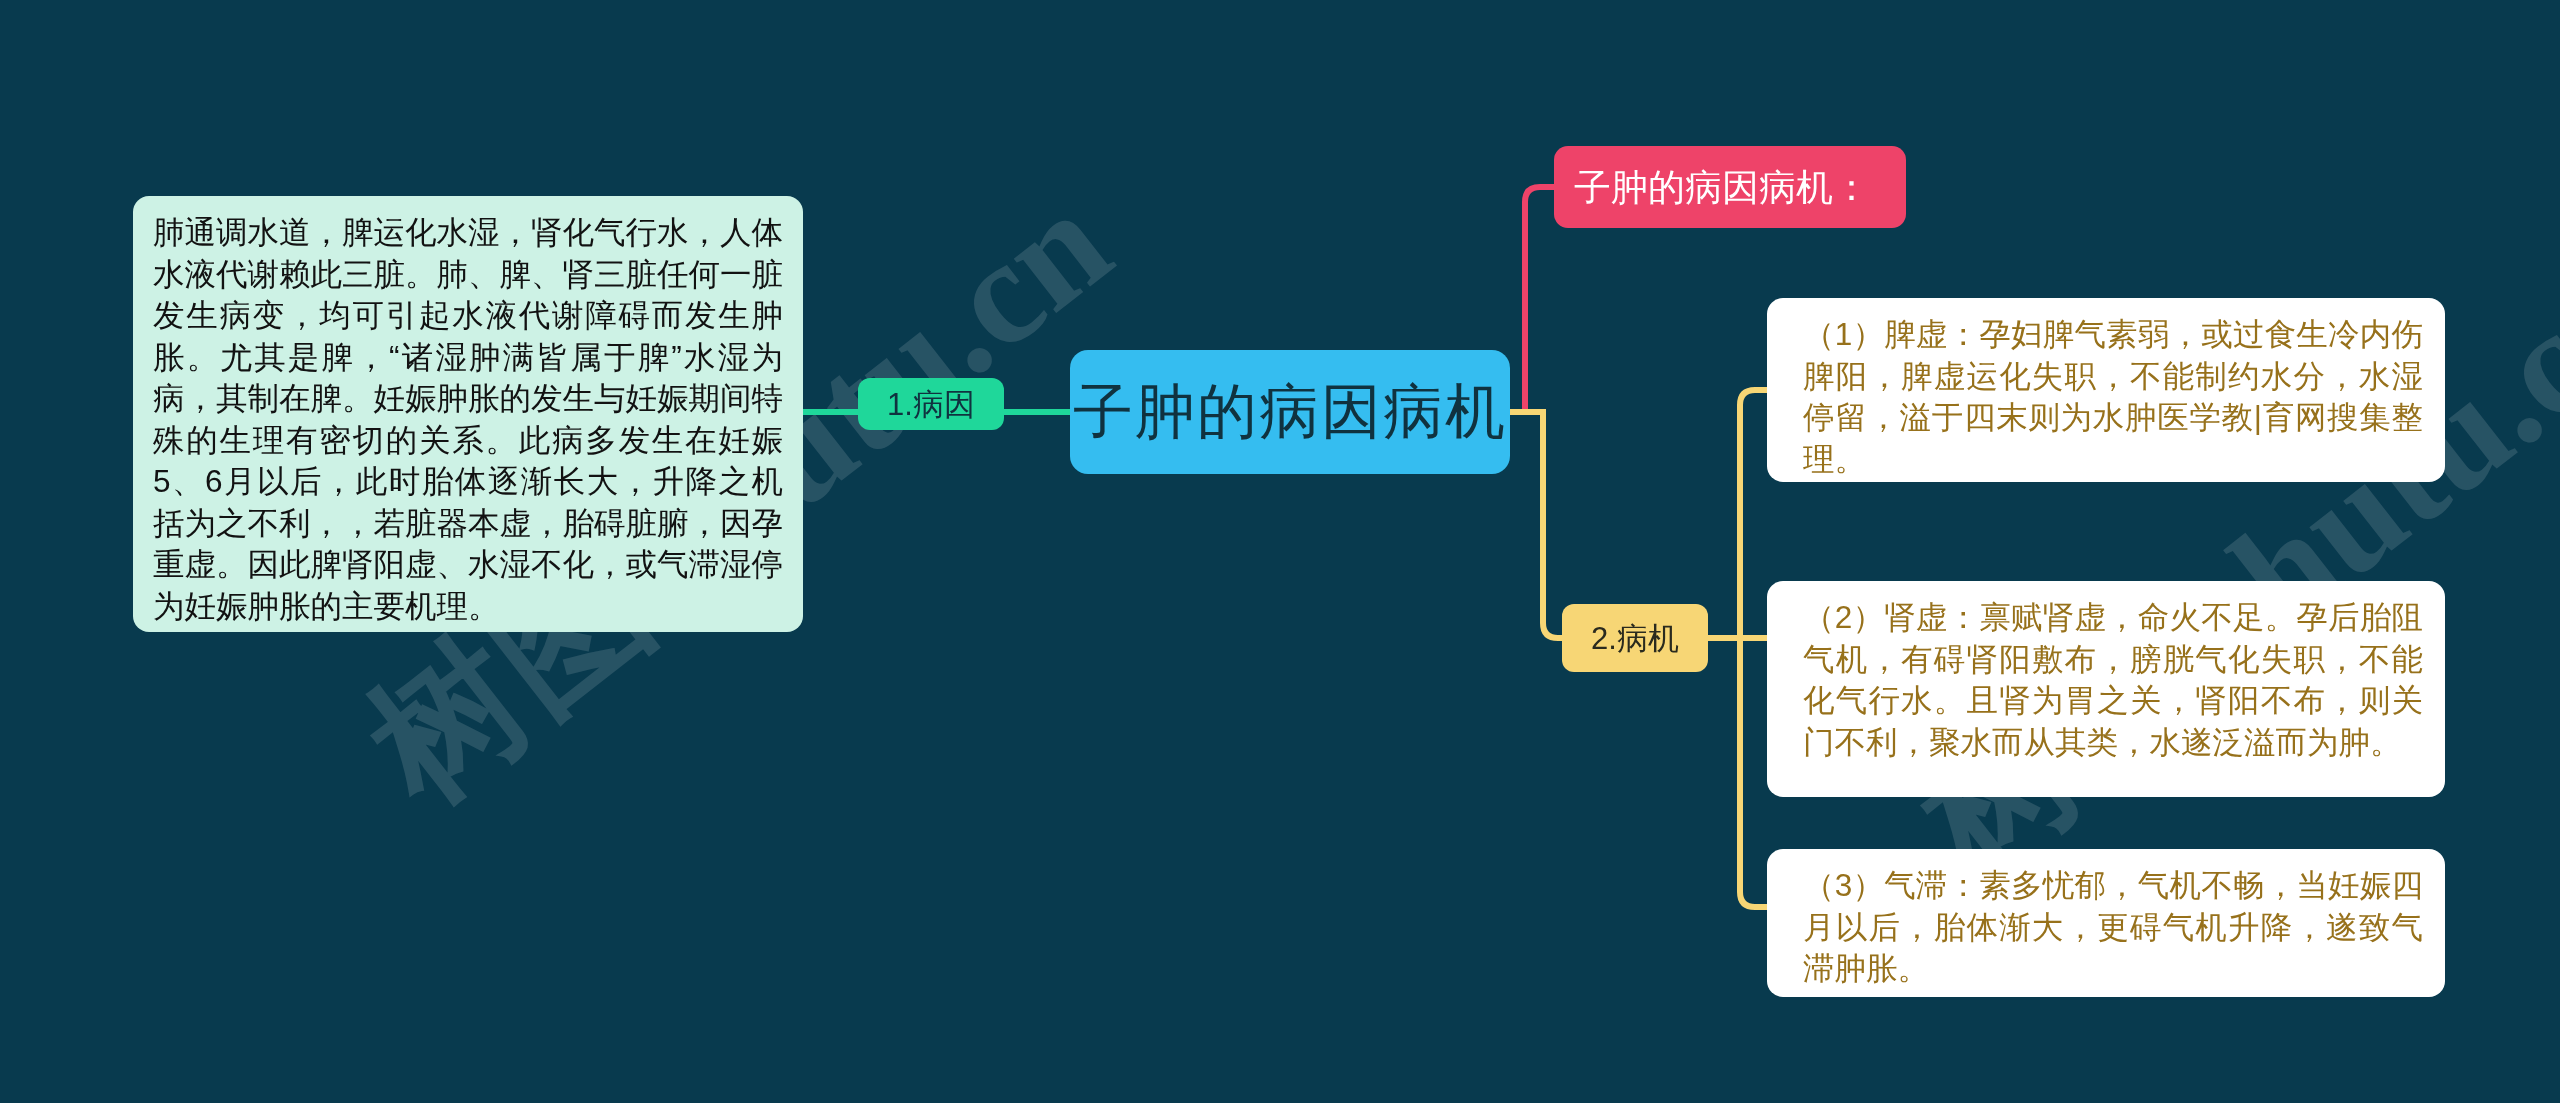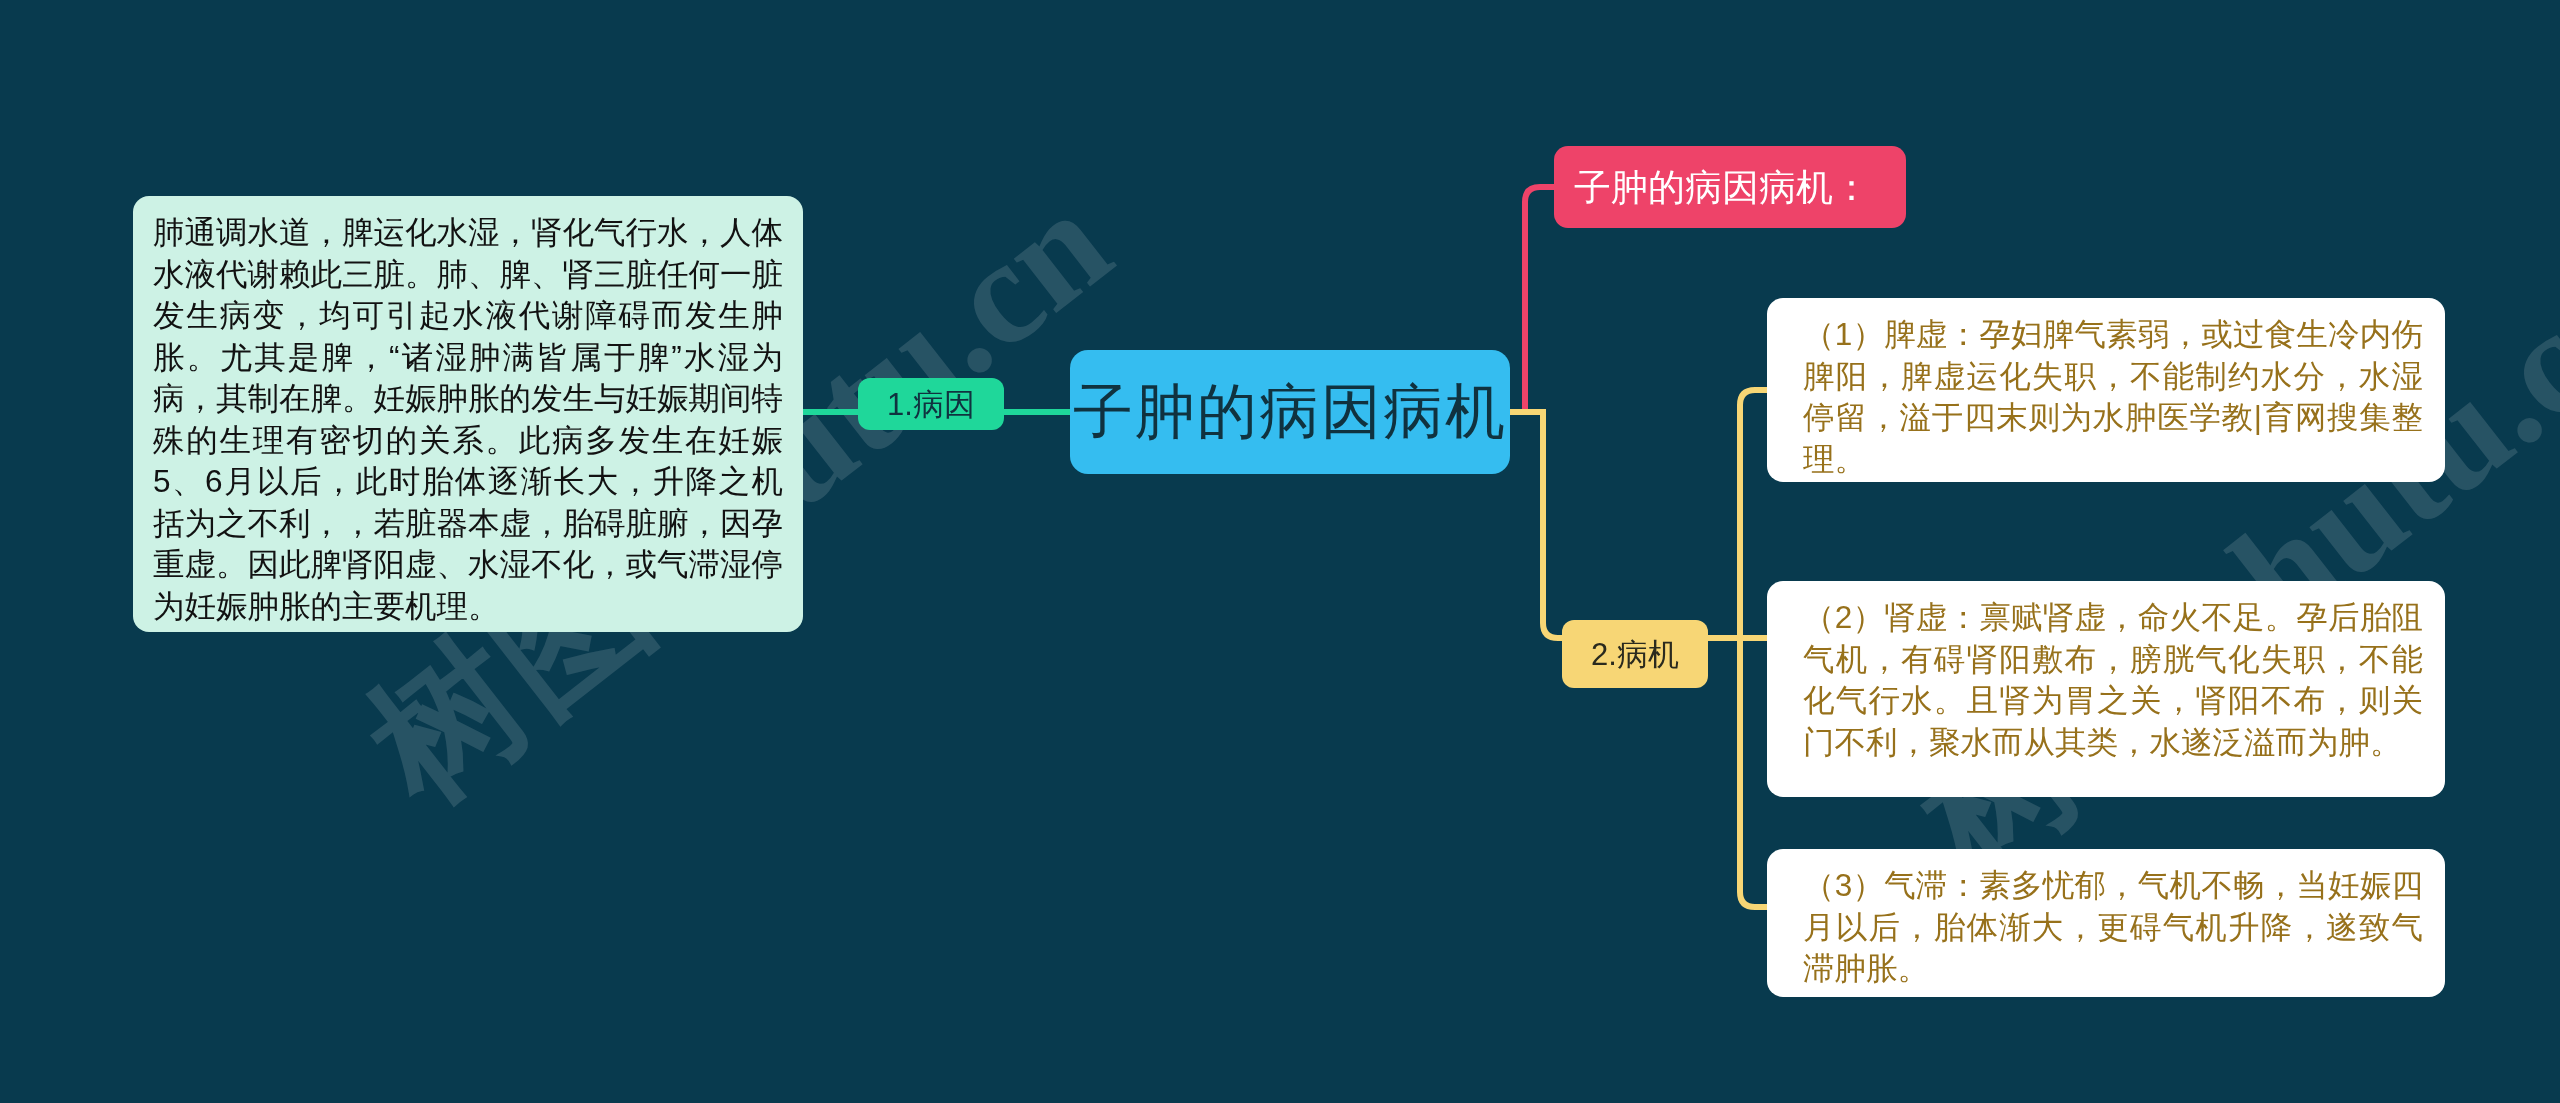--- a/index.html
+++ b/index.html
@@ -97,21 +97,20 @@
     font-size: 31px;
     line-height: 1;
   }
 
   
   #branch-mechanism {
     left: 1562px; top: 604px;
     width: 146px; height: 68px;
     background: #f7d675;
     border-radius: 12px;
-    margin-top: 16px;
   }
   #branch-mechanism .label {
     color: #2a2a1e;
     font-size: 31px;
     line-height: 1;
   }
 
   
   #detail-cause {
     left: 133px; top: 196px;

